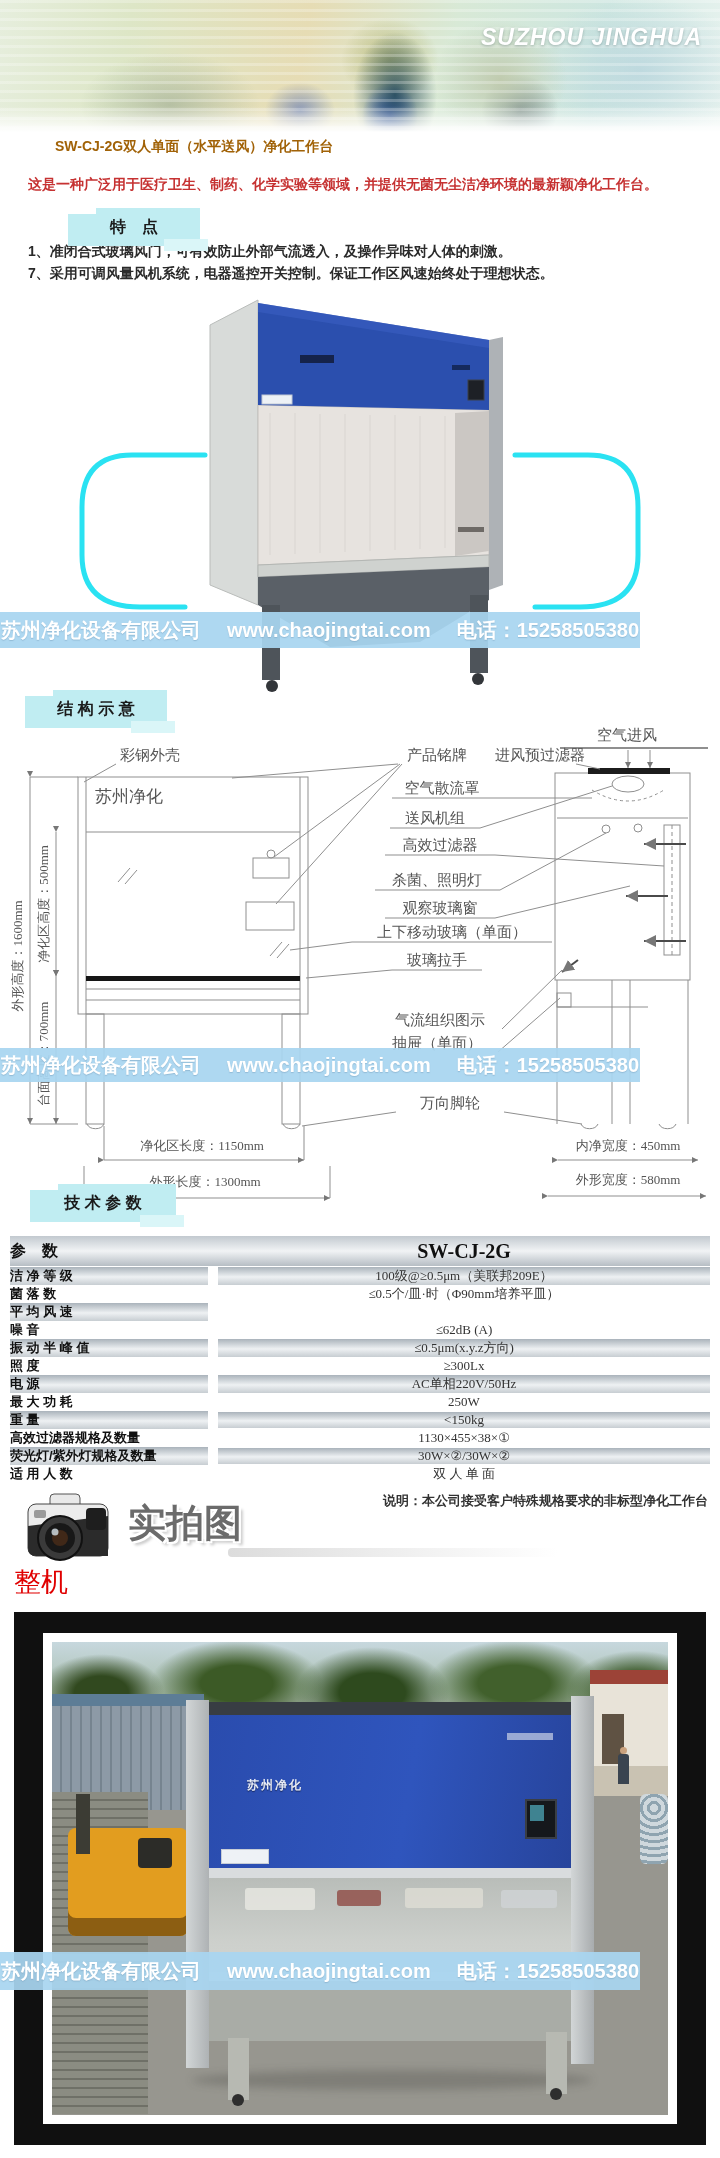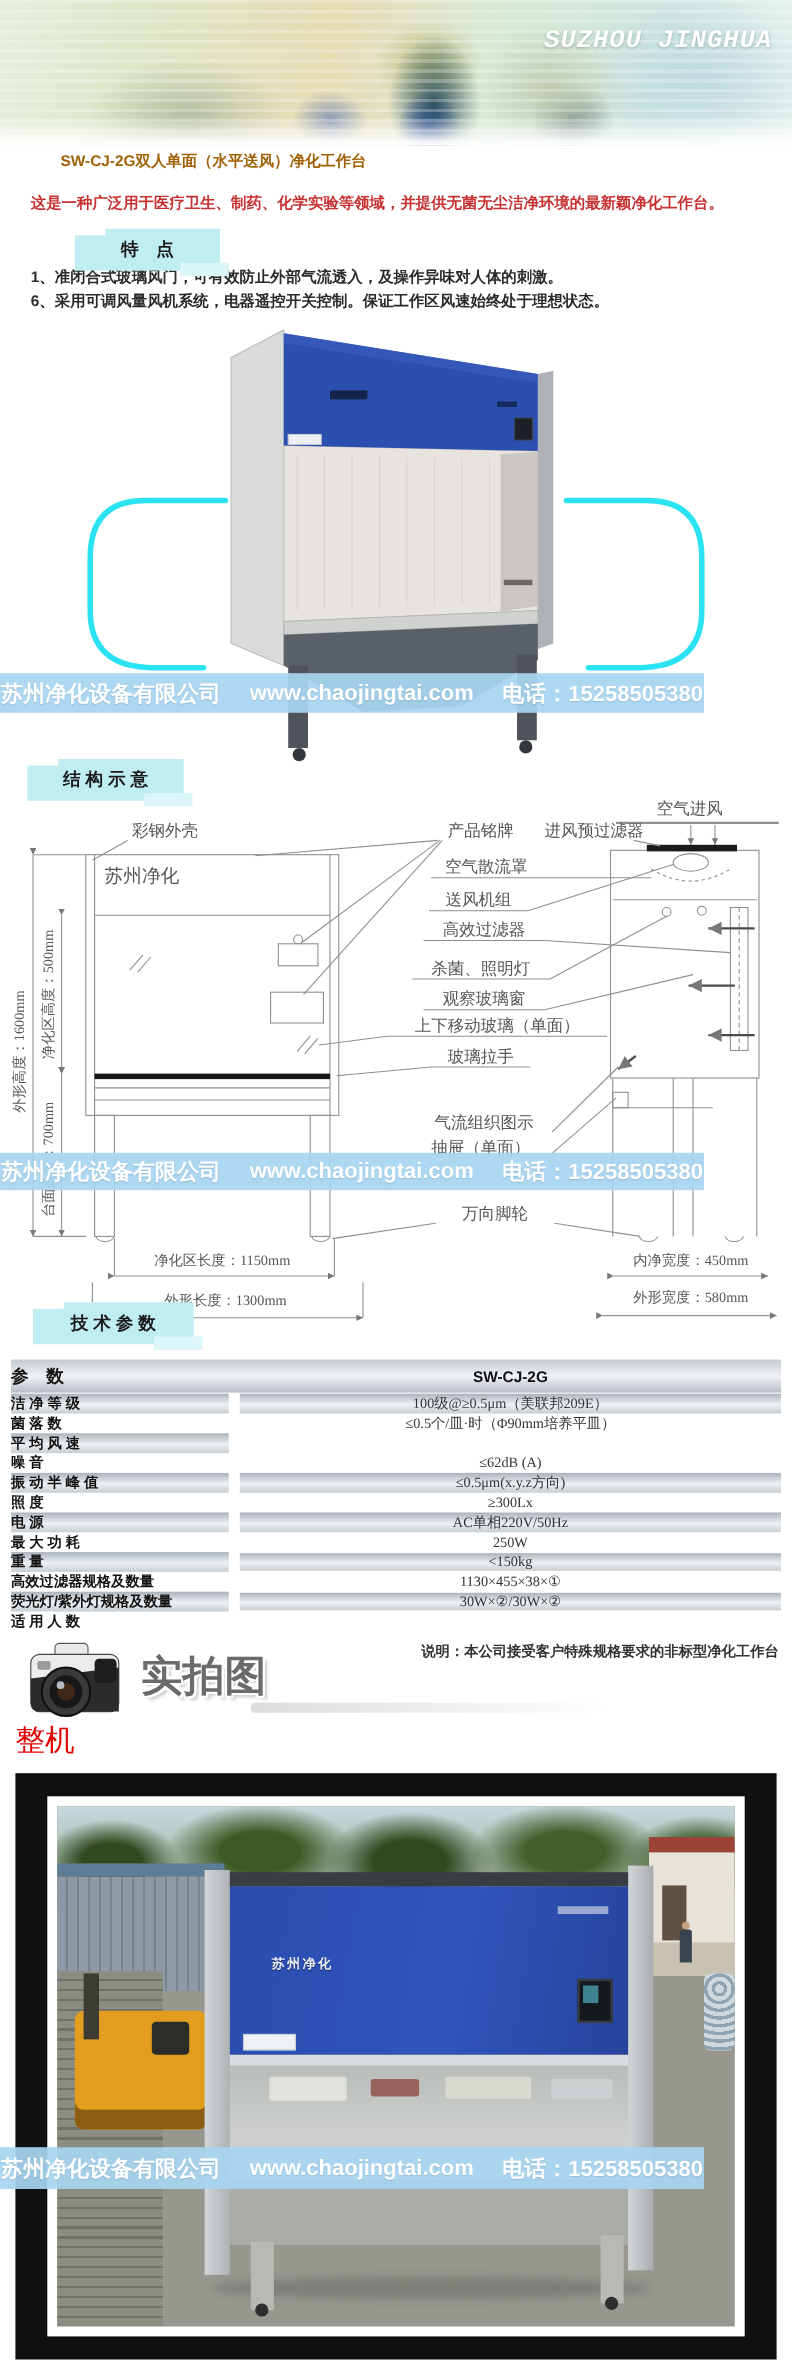--- a/index.html
+++ b/index.html
@@ -10,21 +10,21 @@
   .banner{position:absolute;left:0;top:0;width:720px;height:132px;
     background:
       radial-gradient(ellipse 60px 90px at 395px 95px, rgba(25,65,85,.85), rgba(25,65,85,0) 70%),
       radial-gradient(ellipse 70px 60px at 390px 60px, rgba(150,150,60,.55), rgba(150,150,60,0) 70%),
       radial-gradient(ellipse 40px 45px at 390px 115px, rgba(20,60,200,.8), rgba(20,60,200,0) 70%),
       radial-gradient(ellipse 90px 80px at 500px 80px, rgba(190,200,170,.9), rgba(190,200,170,0) 75%),
       radial-gradient(ellipse 55px 50px at 520px 110px, rgba(40,60,80,.55), rgba(40,60,80,0) 70%),
       radial-gradient(ellipse 50px 40px at 300px 110px, rgba(30,70,180,.45), rgba(30,70,180,0) 70%),
       radial-gradient(ellipse 120px 70px at 170px 105px, rgba(120,140,120,.4), rgba(120,140,120,0) 75%),
       radial-gradient(ellipse 140px 90px at 640px 70px, rgba(180,210,220,.7), rgba(180,210,220,0) 80%),
-      linear-gradient(100deg,#e6eedd 0%,#dde6c6 18%,#e6dcb4 42%,#d8e9d6 62%,#cde6e0 82%,#e8f3ef 100%); font-family: Liberation Mono, monospace;}
+      linear-gradient(100deg,#e6eedd 0%,#dde6c6 18%,#e6dcb4 42%,#d8e9d6 62%,#cde6e0 82%,#e8f3ef 100%);}
   .banner::before{content:"";position:absolute;inset:0;
       background:repeating-linear-gradient(180deg,rgba(255,255,255,.25) 0 3px,rgba(255,255,255,0) 3px 9px);}
   .banner::after{content:"";position:absolute;left:0;bottom:0;width:100%;height:26px;
       background:linear-gradient(180deg,rgba(255,255,255,0),#fff);}
   .brand{position:absolute;right:18px;top:24px;color:#fff;font-weight:bold;font-style:italic;
       font-size:23px;letter-spacing:1px;text-shadow:0 1px 3px rgba(90,110,110,.45);z-index:3;}
 
   
   .ptitle{position:absolute;left:55px;top:138px;font-size:14px;font-weight:bold;color:#a16207;z-index:3;}
   .intro{position:absolute;left:28px;top:176px;width:680px;font-size:14px;font-weight:bold;color:#c63232;}
@@ -51,21 +51,21 @@
   .dtxt-s{font-family:"Liberation Serif","DejaVu Serif",serif;font-size:13px;fill:#555;}
 
   
   .spec-table{position:absolute;left:10px;top:1236px;width:700px;z-index:2;}
   .srow{display:flex;align-items:center;height:17px;}
   .shead{height:30px;background:linear-gradient(180deg,#c2c9cf 0%,#f1f3f5 50%,#b6bdc4 100%);}
   .slbl{width:198px;font-size:13px;font-weight:bold;color:#111;flex:0 0 auto;}
   .sval{flex:1;margin-left:10px;text-align:center;font-size:13px;color:#333;
         font-family:"Liberation Serif","DejaVu Serif",serif;}
   .shead .slbl{font-size:16px;}
-  .shead .sval{font-size:14px;font-weight:bold;color:#101010;font-family:Liberation Sans, sans-serif;}
+  .shead .sval{font-size:20px;font-weight:bold;color:#101010;font-family:Liberation Serif, serif;}
   .banded .slbl,.banded .sval{background:linear-gradient(180deg,#aab3bb 0%,#eef1f3 55%,#c7cdd2 100%);}
   .srow + .srow{margin-top:1px;}
   .snote{margin-top:10px;text-align:right;font-size:13px;font-weight:bold;color:#333;padding-right:2px;}
 
   
   .cam{position:absolute;left:20px;top:1486px;z-index:2;}
   .shots-title{position:absolute;left:128px;top:1498px;font-size:38px;font-weight:bold;color:#6b6b6b;z-index:2;
      text-shadow:2px 2px 0 #fff,-2px -2px 0 #fff,2px -2px 0 #fff,-2px 2px 0 #fff,4px 4px 3px #c9c9c9;}
   .shots-line{position:absolute;left:228px;top:1548px;width:330px;height:9px;z-index:1;
      background:linear-gradient(90deg,#dcdcdc,#f2f2f2 60%,rgba(255,255,255,0));border-radius:4px;}
@@ -130,21 +130,21 @@
   <div class="banner">
     <div class="brand">SUZHOU JINGHUA</div>
   </div>
 
   <div class="ptitle">SW-CJ-2G双人单面（水平送风）净化工作台</div>
   <div class="intro">这是一种广泛用于医疗卫生、制药、化学实验等领域，并提供无菌无尘洁净环境的最新颖净化工作台。</div>
 
   <div class="secbox feat-box">特　点</div>
   <div class="features">
     <div>1、准闭合式玻璃风门，可有效防止外部气流透入，及操作异味对人体的刺激。</div>
-    <div>6、采用可调风量风机系统，电器遥控开关控制。保证工作区风速始终处于理想状态。</div>
+    <div>7、采用可调风量风机系统，电器遥控开关控制。保证工作区风速始终处于理想状态。</div>
   </div>
 
   <svg class="render-svg" width="720" height="440" viewBox="0 0 720 440">
     <path d="M205,200 H132 Q82,200 82,252 V300 Q82,352 140,352 H185" fill="none" stroke="#2ae2f2" stroke-width="5" stroke-linecap="round"></path>
     <path d="M515,200 H588 Q638,200 638,252 V300 Q638,352 580,352 H535" fill="none" stroke="#2ae2f2" stroke-width="5" stroke-linecap="round"></path>
 
     <polygon points="210,70 258,45 258,350 210,330" fill="#d8dbd9" stroke="#b9bcba"></polygon>
     <polygon points="258,150 489,155 489,300 258,310" fill="#e7e3df" stroke="#c6c2be"></polygon>
     <polygon points="455,158 489,156 489,296 455,301" fill="#cbc7c3"></polygon>
     <rect x="458" y="272" width="26" height="5" fill="#6e6a66"></rect>
@@ -350,20 +350,21 @@
     <div class="srow">
       <div class="slbl">高效过滤器规格及数量</div>
       <div class="sval">1130×455×38×①</div>
     </div>
     <div class="srow banded">
       <div class="slbl">荧光灯/紫外灯规格及数量</div>
       <div class="sval">30W×②/30W×②</div>
     </div>
     <div class="srow">
       <div class="slbl">适 用 人 数</div>
+      <div class="sval">双 人 单 面</div>
     </div>
     <div class="snote">说明：本公司接受客户特殊规格要求的非标型净化工作台</div>
   </div>
 
   <svg class="cam" width="96" height="92" viewBox="0 0 96 92">
     <rect x="30" y="8" width="30" height="16" rx="4" fill="#e9e9e9" stroke="#555"></rect>
     <rect x="8" y="18" width="80" height="52" rx="8" fill="#ececec" stroke="#444"></rect>
     <path d="M8,40 L88,30 L88,70 Q88,70 80,70 L16,70 Q8,70 8,62 Z" fill="#2b2b2b"></path>
     <rect x="66" y="22" width="20" height="22" rx="4" fill="#1e1e1e"></rect>
     <circle cx="40" cy="52" r="22" fill="#3a3a3a" stroke="#111" stroke-width="2"></circle>

